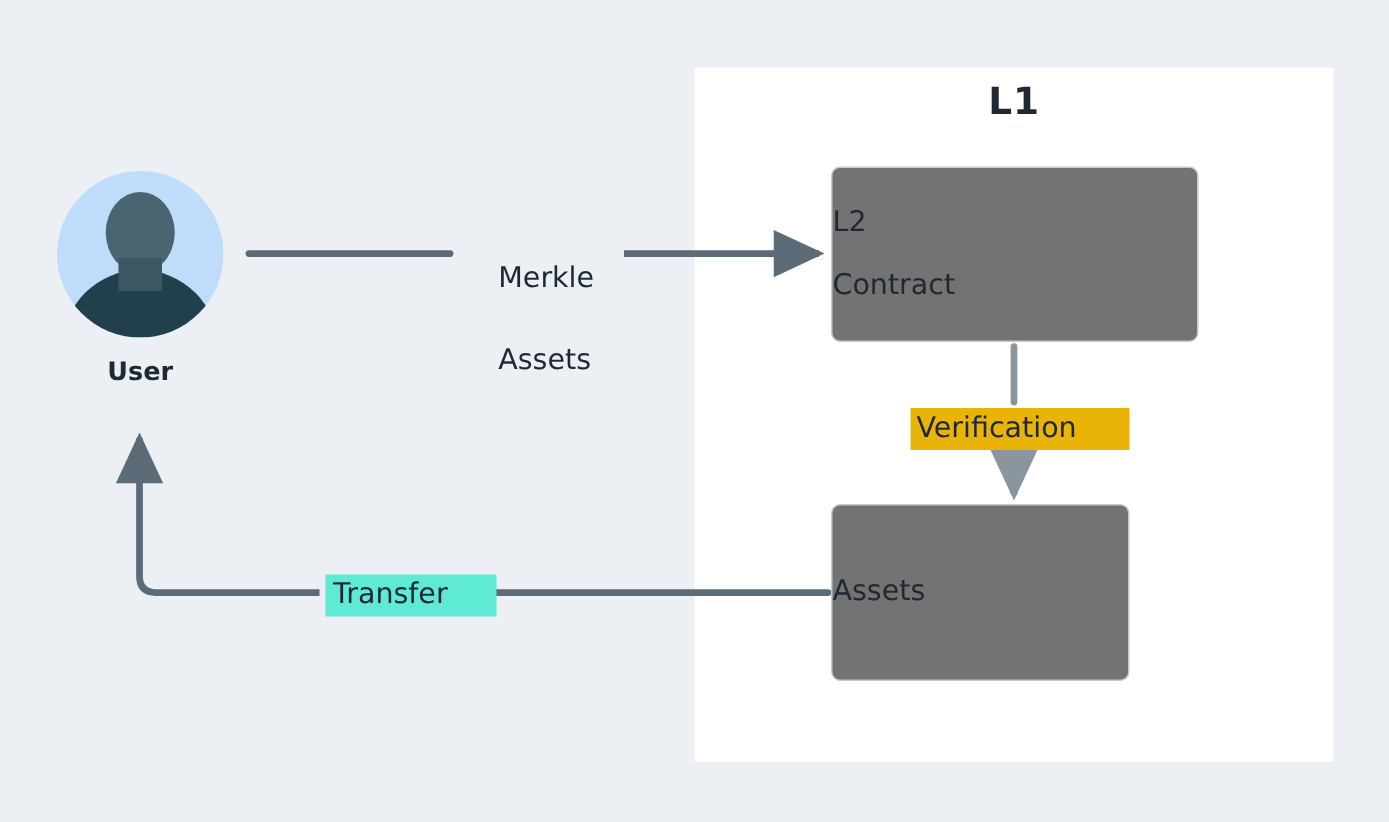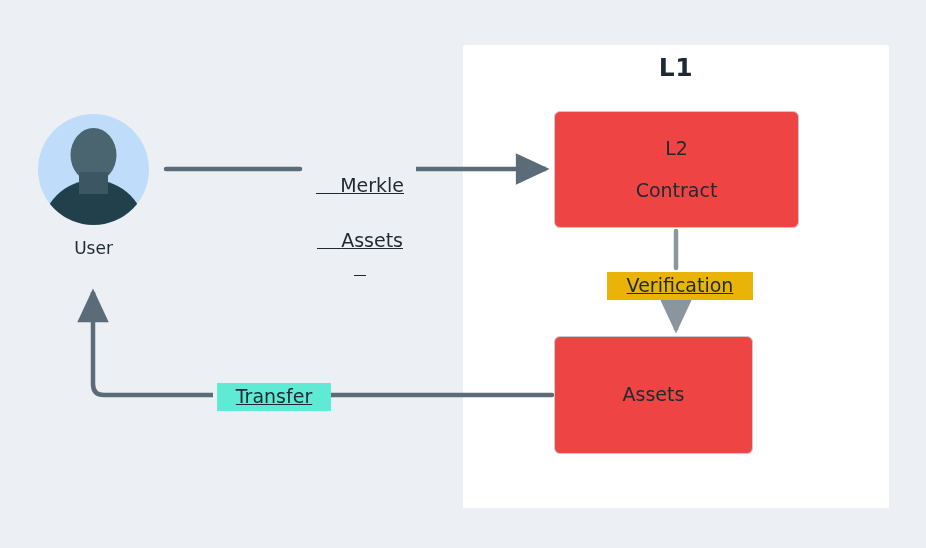--- a/index.html
+++ b/index.html
@@ -35,27 +35,26 @@
     width: 426px;
     text-align: center;
     font-size: 25px;
     font-weight: bold;
     color: #1f2933;
     letter-spacing: 0.5px;
   }
   
   .node-box {
     position: absolute;
-    background: #ef4444;
+    background: #737373;
     border: 1.4px solid #c4cace;
     border-radius: 6px;
     box-sizing: border-box;
     display: flex;
     flex-direction: column;
-    align-items: center;
     justify-content: center;
     color: #1f2933;
     font-size: 19px;
     line-height: 1.35;
     gap: 16px;
   }
   #box-l2-contract {
     left: 554px;
     top: 111px;
     width: 245px;
@@ -85,32 +84,30 @@
     width: 111px;
     height: 111px;
   }
   .user-label {
     position: absolute;
     left: 38px;
     top: 238px;
     width: 111px;
     text-align: center;
     font-size: 17px;
-    font-weight: normal;
+    font-weight: bold;
     color: #1f2933;
   }
   
   .edge-label {
     position: absolute;
     color: #1f2933;
     font-size: 19px;
     line-height: 1.45;
-    text-align: center;
     white-space: pre;
-    text-decoration: underline;
   }
   #label-merkle-proof {
     left: 304px;
     top: 144px;
     width: 104px;
     background: #eceff3;
     padding: 0 4px;
   }
   #label-verification {
     left: 607px;

